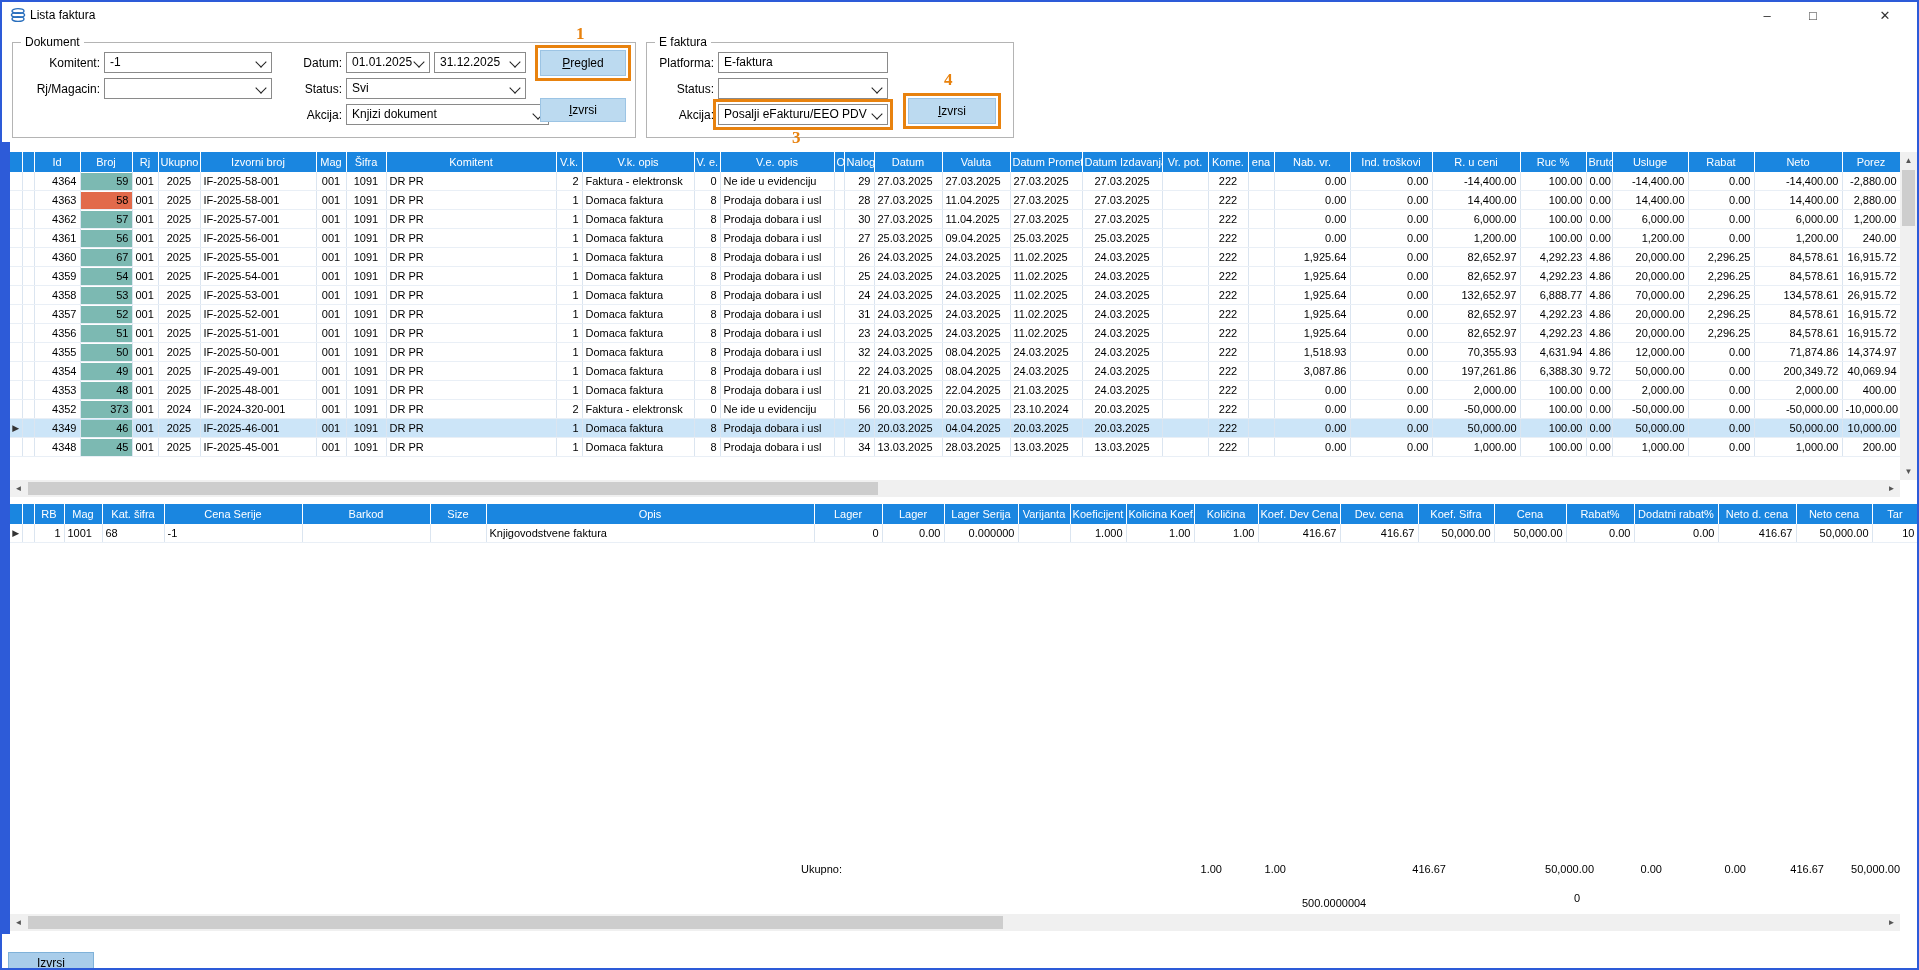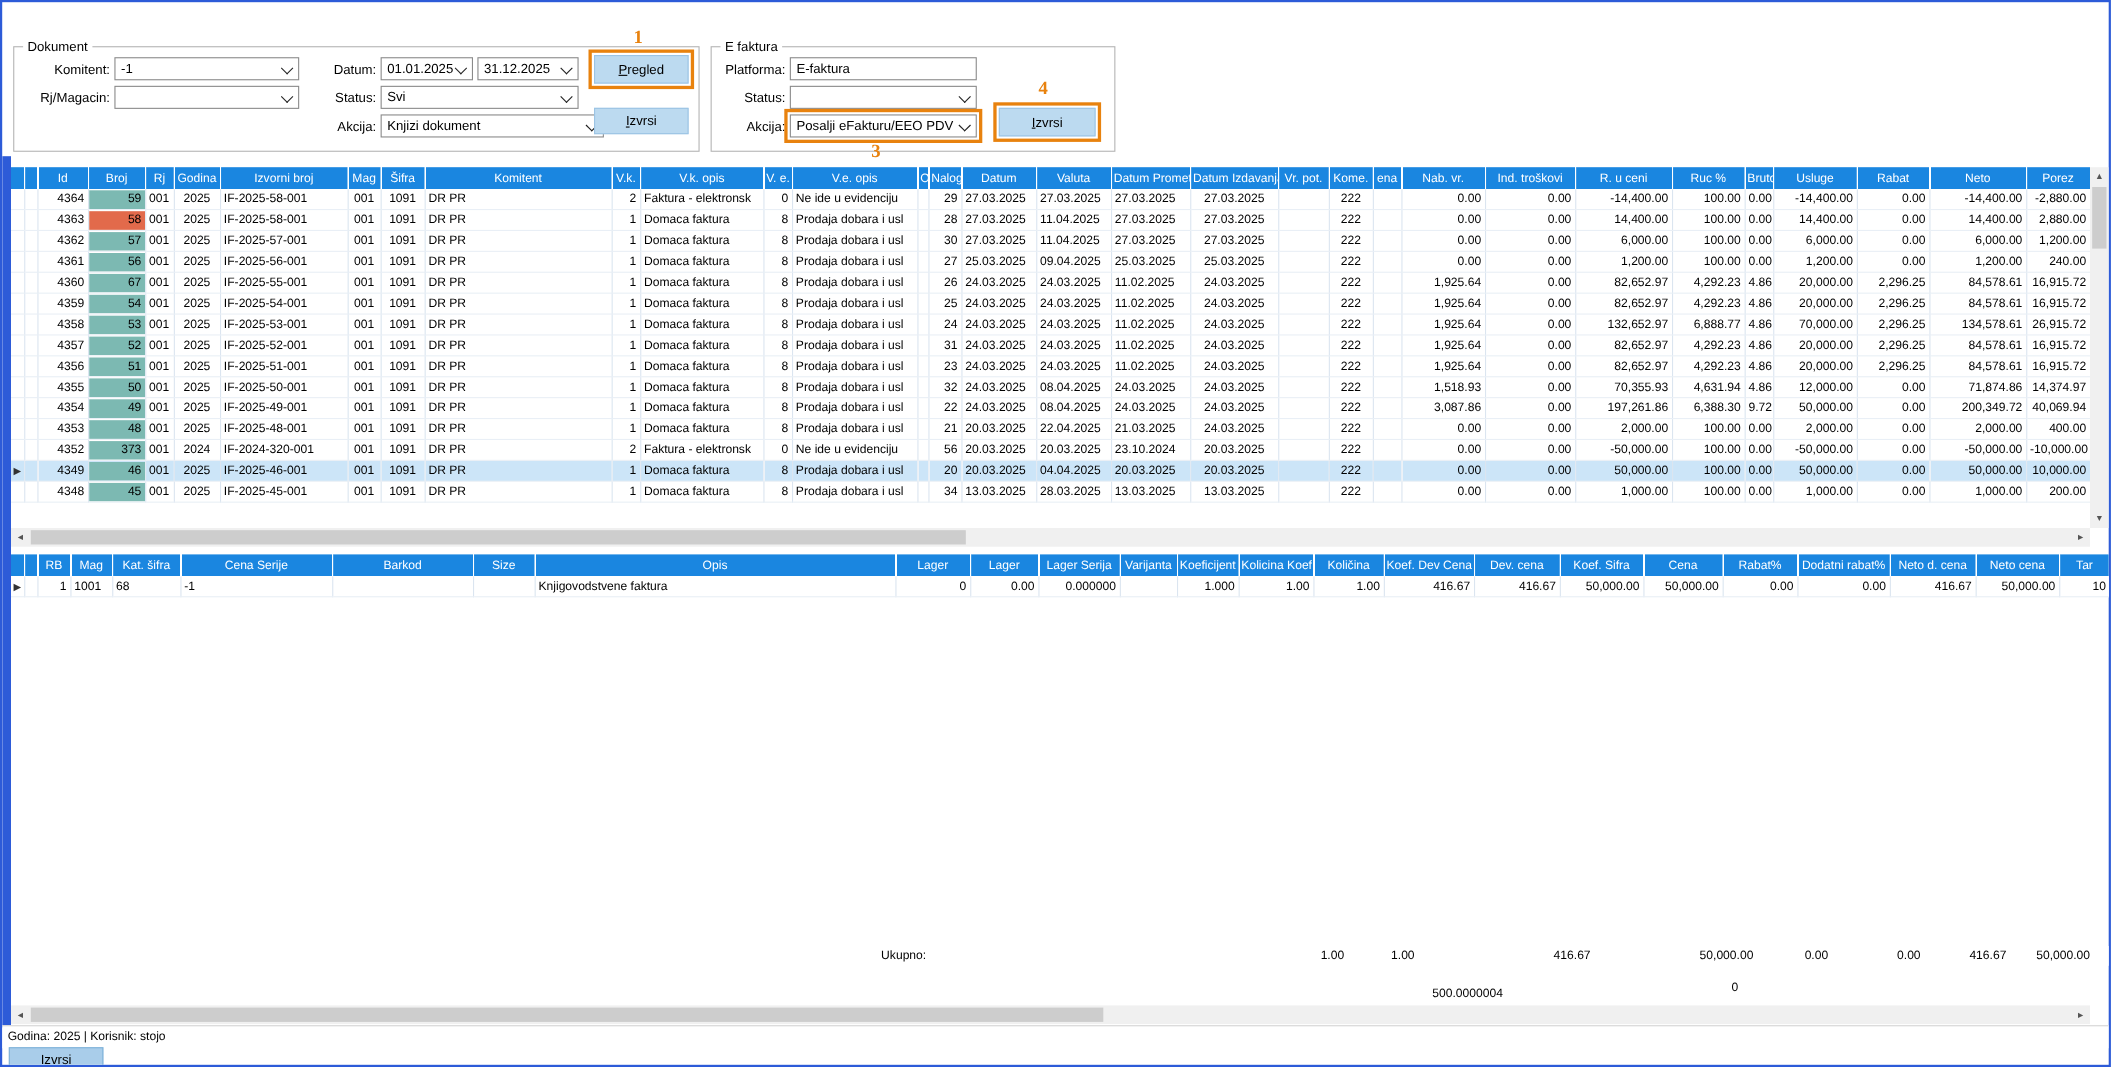--- a/index.html
+++ b/index.html
@@ -49,20 +49,33 @@
   .status-text{position:absolute;left:5px;top:3px;font-size:11px;color:#000;}
   .chipbtn{position:absolute;background:#a9cdea;border:1px solid #7fb2d9;box-sizing:border-box;
     font-size:12px;text-align:center;line-height:20px;color:#000;}
   .xtext{position:absolute;font-size:11px;color:#000;}
 </style>
 </head>
 <body>
 
 <div class="window">
 
+  <div class="titlebar">
+    <span class="app-icon">
+      <svg width="16" height="16" viewBox="0 0 16 16">
+        <ellipse cx="8" cy="4" rx="6" ry="2.4" fill="none" stroke="#2a6fbd" stroke-width="1.4"></ellipse>
+        <ellipse cx="8" cy="8" rx="6.6" ry="2.4" fill="none" stroke="#2a6fbd" stroke-width="1.4"></ellipse>
+        <ellipse cx="8" cy="12" rx="6" ry="2.4" fill="none" stroke="#2a6fbd" stroke-width="1.4"></ellipse>
+      </svg>
+    </span>
+    <span class="title-text">Lista faktura</span>
+    <span class="winbtn min">–</span>
+    <span class="winbtn max">□</span>
+    <span class="winbtn close">✕</span>
+  </div>
 
   <div class="gbox" style="left:10px;top:40px;width:622px;height:94px;">
     <span class="glegend">Dokument</span>
   </div>
   <span class="flabel" style="left:14px;top:54px;width:84px;">Komitent:</span>
   <div class="combo" style="left:102px;top:50px;width:168px;">
     <span>-1</span>
     <i class="chev"></i>
   </div>
   <span class="flabel" style="left:14px;top:80px;width:84px;">Rj/Magacin:</span>
@@ -156,21 +169,21 @@
         <col style="width: 88px;">
         <col style="width: 58px;">
       </colgroup>
       <thead>
         <tr>
           <th></th>
           <th></th>
           <th>Id</th>
           <th>Broj</th>
           <th>Rj</th>
-          <th>Godina</th>
+          <th>Ukupno</th>
           <th>Izvorni broj</th>
           <th>Mag</th>
           <th>Šifra</th>
           <th>Komitent</th>
           <th>V.k.</th>
           <th>V.k. opis</th>
           <th>V. e.</th>
           <th>V.e. opis</th>
           <th>O</th>
           <th>Nalog</th>
@@ -896,18 +909,15 @@
     </table>
   <span class="xtext" style="left:1300px;top:895px;width:120px;text-align:left;display:inline-block;">500.0000004</span>
   <span class="xtext" style="left:1572px;top:890px;">0</span>
 
   <div class="sb" style="left:8px;top:912px;width:1890px;height:17px;">
     <span class="sba" style="left:0;">◄</span>
     <div class="thumb" style="left:18px;top:2px;width:975px;height:13px;"></div>
     <span class="sba" style="right:0;">►</span>
   </div>
 
-  <div class="statusbar">
-    <span class="status-text">Godina: 2025 | Korisnik: stojo</span>
-  </div>
   <div class="chipbtn" style="left:6px;top:950px;width:86px;height:22px;">Izvrsi</div>
 
 </div>
 
 </body></html>

